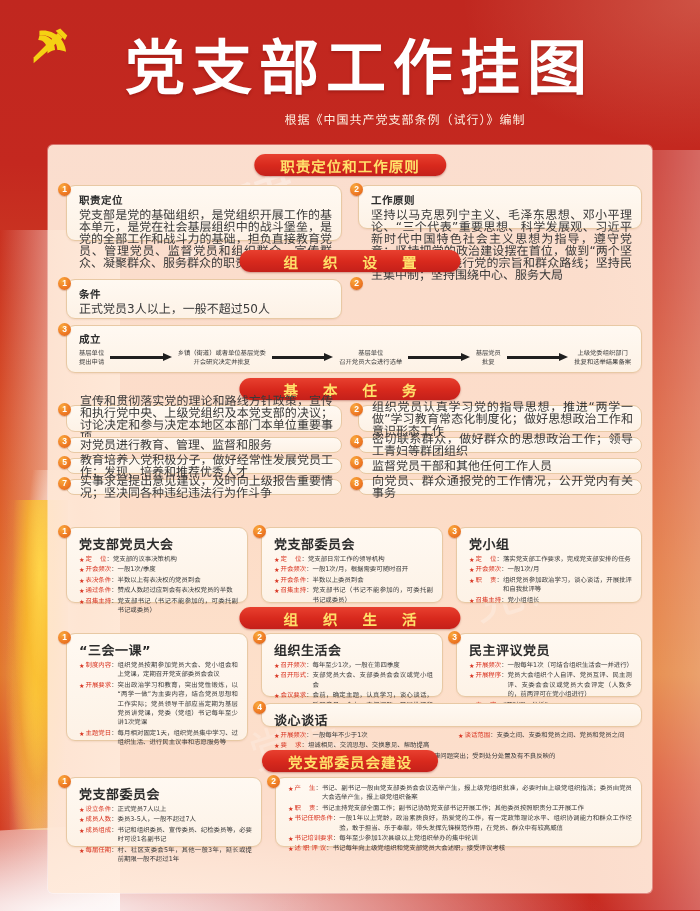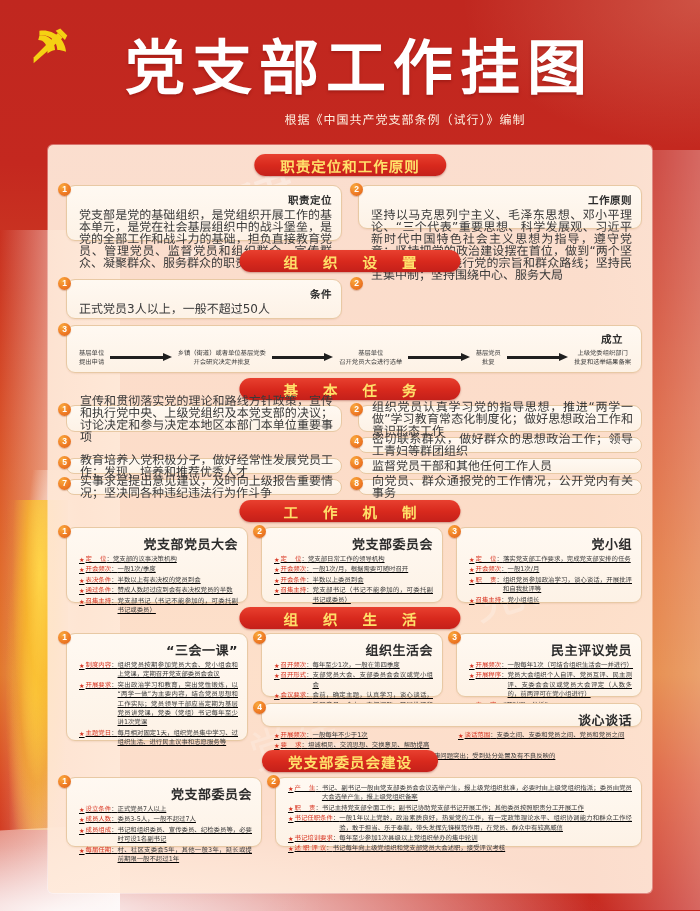--- a/index.html
+++ b/index.html
@@ -137,42 +137,41 @@
     color: #fff; font-size: 8.5px; line-height: 13px; text-align: center;
     font-weight: 700; z-index: 5;
     box-shadow: 0 1px 1px rgba(150,70,20,0.3);
     font-family: "Liberation Sans", sans-serif;
   }
 
   .ctitle {
     font-size: 10.5px; font-weight: 700; color: #2b2b2b; margin-bottom: 2px;
     font-family: "DejaVu Sans", "Liberation Sans", sans-serif;
     letter-spacing: 0.5px;
-    text-align: right;
   }
   .ctitle.big { font-size: 13px; }
   .ctext {
     font-size: 12px; line-height: 12px; color: #3a3a3a;
     font-family: "DejaVu Sans", "Liberation Sans", sans-serif;
     text-align: justify;
   }
 
   
   .taskrow {
     position: absolute;
     background: linear-gradient(to bottom, #fff9f2 0%, #fdf2e6 100%);
     border: 1px solid #e8c9a4; border-radius: 9px;
     display: flex; align-items: center;
     padding: 0 8px 0 13px;
   }
   .taskrow .ctext { width: 100%; }
 
   
   .kv { display: flex; font-size: 6.4px; line-height: 9.4px; margin-bottom: 1px;
-        font-family: "DejaVu Sans", "Liberation Sans", sans-serif; text-decoration: underline; }
+        font-family: "DejaVu Sans", "Liberation Sans", sans-serif; }
   .kv .star { color: #d8321f; flex: 0 0 auto; margin-right: 1px; font-size: 6.2px; }
   .kv .k { color: #d8321f; flex: 0 0 auto; white-space: pre; }
   .kv .sep { color: #3a3a3a; flex: 0 0 auto; }
   .kv .v { color: #3a3a3a; flex: 1 1 auto; text-align: justify; }
   .kv.k-dark .k { color: #3a3a3a; }
 
   
   .flow { position: absolute; display: flex; align-items: center; }
   .flow-node { text-align: center; font-size: 6.3px; line-height: 9px; color: #3a3a3a;
                font-family: "DejaVu Sans", "Liberation Sans", sans-serif; white-space: nowrap; }
@@ -285,20 +284,23 @@
     <div class="numbadge" style="left:10px; top:258px;">1</div>
     <div class="taskrow" style="left:18px; top:260px; width:276px; height:27px;">
       <div class="ctext">宣传和贯彻落实党的理论和路线方针政策，宣传和执行党中央、上级党组织及本党支部的决议；讨论决定和参与决定本地区本部门本单位重要事项</div>
     </div>
     <div class="numbadge" style="left:302px; top:258px;">2</div>
     <div class="taskrow" style="left:310px; top:260px; width:284px; height:27px;">
       <div class="ctext">组织党员认真学习党的指导思想，推进“两学一做”学习教育常态化制度化；做好思想政治工作和意识形态工作</div>
     </div>
 
     <div class="numbadge" style="left:10px; top:290px;">3</div>
+    <div class="taskrow" style="left:18px; top:292px; width:276px; height:16px;">
+      <div class="ctext">对党员进行教育、管理、监督和服务</div>
+    </div>
     <div class="numbadge" style="left:302px; top:290px;">4</div>
     <div class="taskrow" style="left:310px; top:292px; width:284px; height:16px;">
       <div class="ctext">密切联系群众，做好群众的思想政治工作；领导工青妇等群团组织</div>
     </div>
 
     <div class="numbadge" style="left:10px; top:311px;">5</div>
     <div class="taskrow" style="left:18px; top:313px; width:276px; height:16px;">
       <div class="ctext">教育培养入党积极分子，做好经常性发展党员工作；发现、培养和推荐优秀人才</div>
     </div>
     <div class="numbadge" style="left:302px; top:311px;">6</div>
@@ -308,21 +310,20 @@
 
     <div class="numbadge" style="left:10px; top:332px;">7</div>
     <div class="taskrow" style="left:18px; top:334px; width:276px; height:16px;">
       <div class="ctext">实事求是提出意见建议，及时向上级报告重要情况；坚决同各种违纪违法行为作斗争</div>
     </div>
     <div class="numbadge" style="left:302px; top:332px;">8</div>
     <div class="taskrow" style="left:310px; top:334px; width:284px; height:16px;">
       <div class="ctext">向党员、群众通报党的工作情况，公开党内有关事务</div>
     </div>
 
-    <div class="banner b-sp" style="top:355px;">工 作 机 制</div>
 
     <div class="numbadge" style="left:10px; top:380px;">1</div>
     <div class="card card-pad" style="left:18px; top:382px; width:182px; height:76px;">
       <div class="ctitle big">党支部党员大会</div>
       <div class="kv">
           <span class="star">★</span>
           <span class="k">定    位</span>
           <span class="sep">：</span>
           <span class="v">党支部的议事决策机构</span>
         </div>

